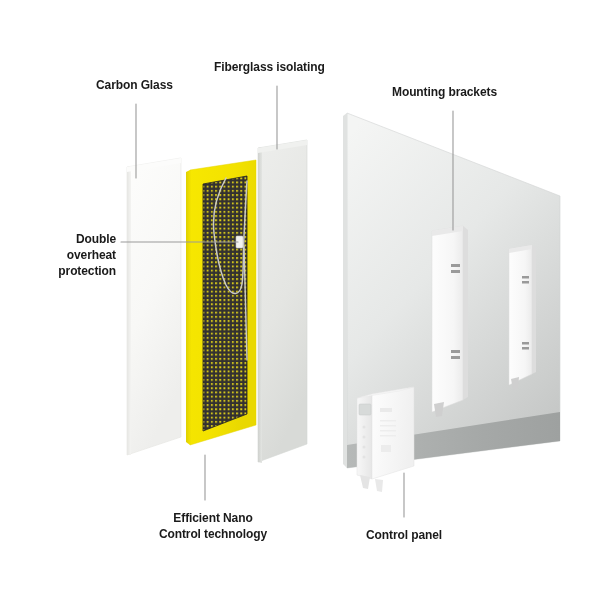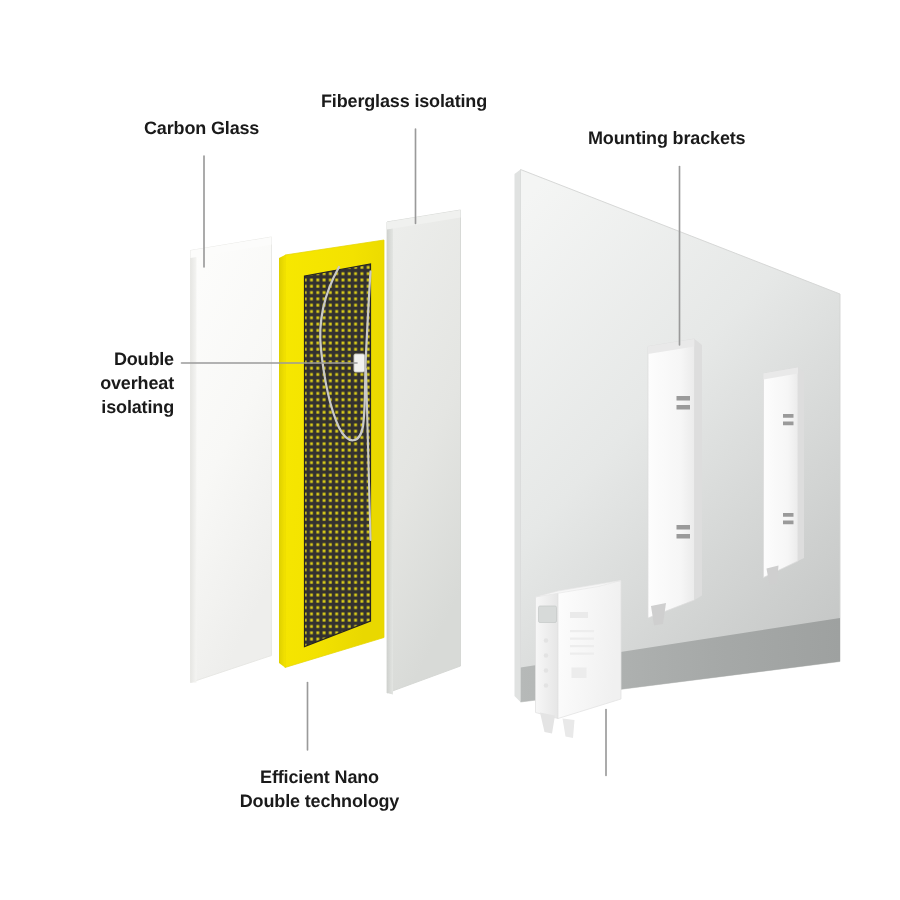--- a/index.html
+++ b/index.html
@@ -204,19 +204,20 @@
   </svg>
 
   <div class="label" style="left:96px; top:78px;">Carbon Glass</div>
 
   <div class="label" style="left:214px; top:60px;">Fiberglass isolating</div>
 
   <div class="label" style="left:392px; top:85px;">Mounting brackets</div>
 
   <div class="label right" style="left:38px; top:232px; width:78px;">Double
 overheat
-isolating</div>
+protection</div>
 
   <div class="label center" style="left:133px; top:511px; width:160px;">Efficient Nano
-Double technology</div>
-
+Control technology</div>
+
+  <div class="label center" style="left:340px; top:528px; width:128px;">Control panel</div>
 
 </div>
 
 </body></html>

